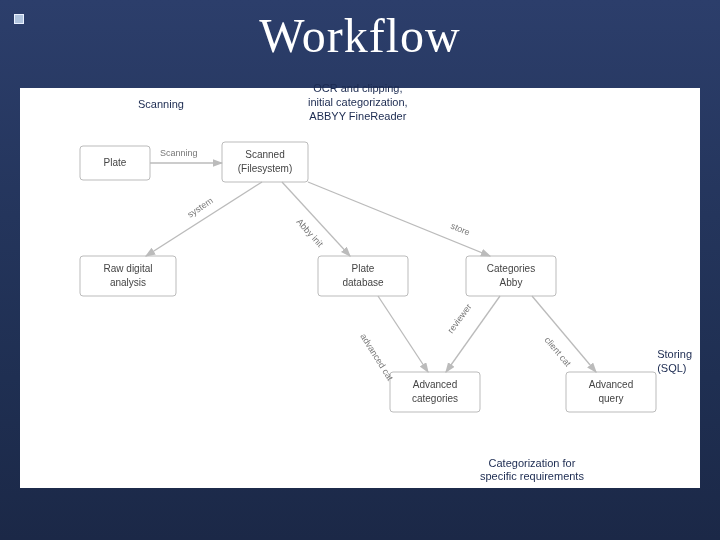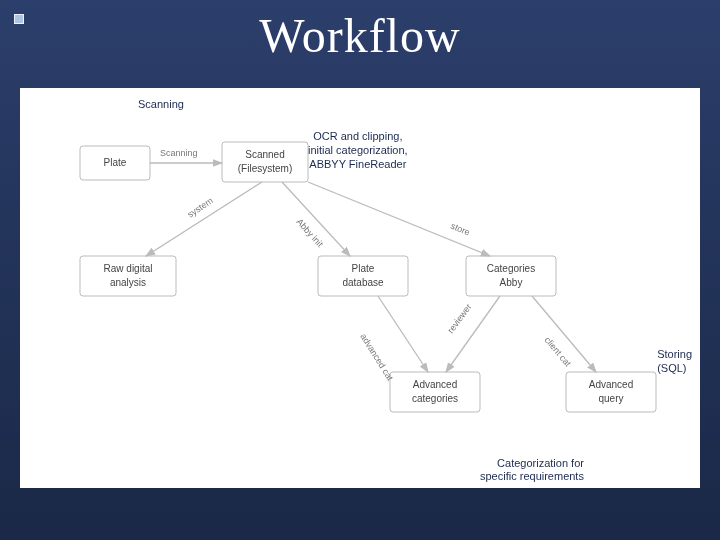--- a/index.html
+++ b/index.html
@@ -17,26 +17,26 @@
 </head>
 <body>
 
 <div class="slide">
   <div class="bullet" style="top:14px;left:14px;"></div>
   <div class="title">Workflow</div>
 
   <div class="content">
 
     <div class="cap" style="top:10px;left:118px;white-space:pre;">Scanning</div>
-    <div class="cap" style="top:-6px;left:288px;text-align:center;white-space:pre;margin-top:48px;">OCR and clipping,
+    <div class="cap" style="top:-6px;left:288px;text-align:center;white-space:pre;">OCR and clipping,
 initial categorization,
 ABBYY FineReader</div>
     <div class="cap" style="top:260px;right:8px;white-space:pre;">Storing
 (SQL)</div>
-    <div class="cap" style="bottom:4px;left:460px;text-align:right;white-space:pre;margin-top:20px;">Categorization for
+    <div class="cap" style="bottom:4px;left:460px;text-align:center;white-space:pre;margin-top:20px;">Categorization for
 specific requirements</div>
 
     <svg width="680" height="400" viewBox="0 0 680 400">
       <defs>
         <marker id="ah" markerWidth="8" markerHeight="8" refX="7" refY="3" orient="auto">
           <path d="M0,0 L8,3 L0,6 Z" fill="#bbb"></path>
         </marker>
       </defs>
 
       <g>

